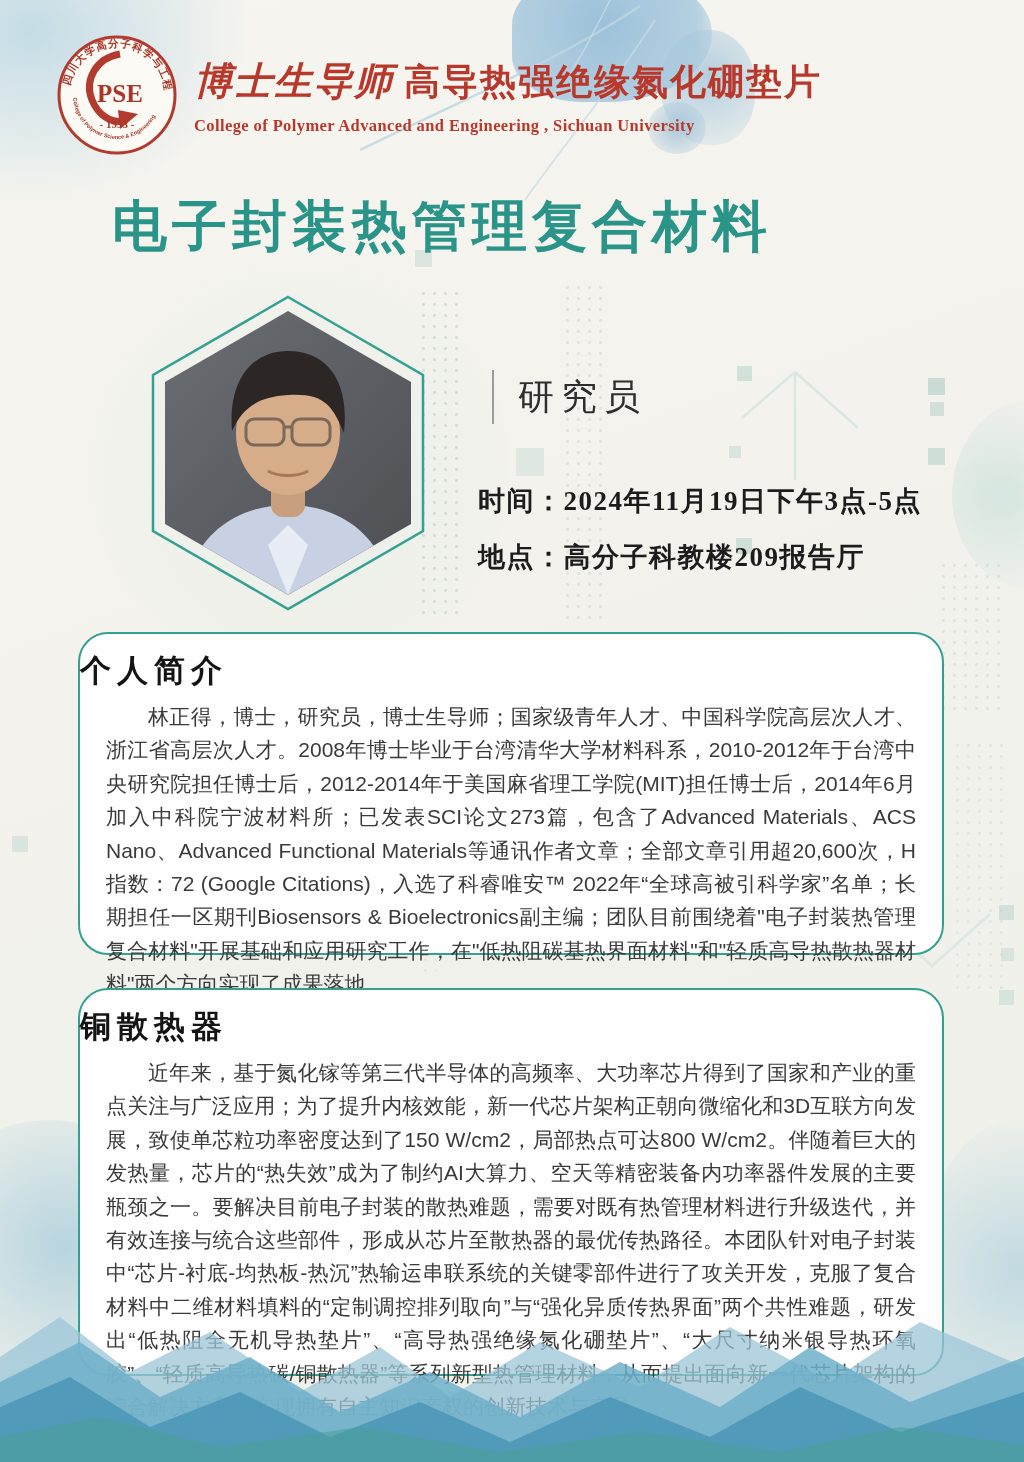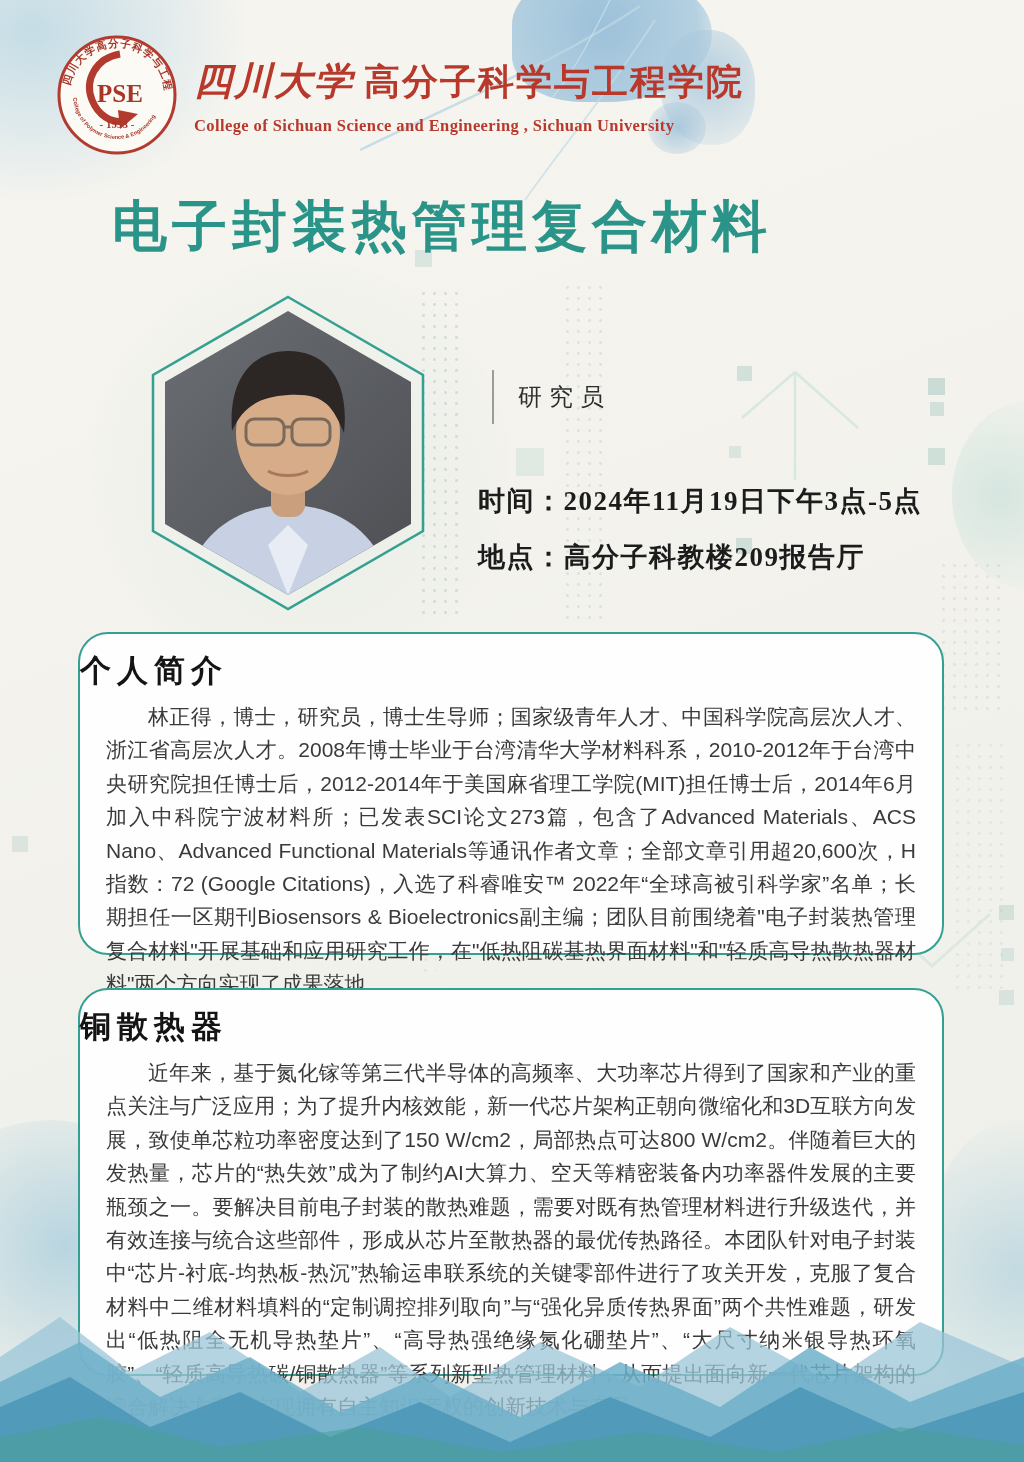--- a/index.html
+++ b/index.html
@@ -41,21 +41,21 @@
   
   .main-title{position:absolute;left:0;top:190px;width:884px;text-align:center;
     color:#2a9488;font-size:55px;font-weight:900;letter-spacing:5px;
     font-family:"Liberation Serif","DejaVu Serif",serif;}
   
   .hexwrap{position:absolute;left:128px;top:293px;width:320px;height:320px;}
   .speaker-info{position:absolute;left:478px;top:370px;width:480px;}
   .name-row{display:flex;align-items:center;}
   .speaker-name{font-size:47px;font-weight:700;color:#2e2e2e;letter-spacing:9px;}
   .name-divider{width:2px;height:54px;background:#9c9c9c;margin:0 24px 0 14px;}
-  .speaker-title{font-size:24px;font-weight:500;color:#2e2e2e;letter-spacing:7px;text-align:right;}
+  .speaker-title{font-size:36px;font-weight:500;color:#2e2e2e;letter-spacing:7px;text-align:right;}
   .meta-line{position:absolute;left:478px;white-space:nowrap;
     font-family:"Liberation Serif","DejaVu Serif",serif;font-weight:bold;
     font-size:27px;color:#1c1c1c;letter-spacing:1.5px;}
   .meta-time{top:483px;}
   .meta-loc{top:539px;}
   
   .cbox{position:absolute;left:78px;width:866px;background:#fefefe;
     border:2px solid #33a091;border-radius:30px;box-sizing:border-box;}
   .cbox-profile{top:632px;height:323px;}
   .cbox-abstract{top:988px;height:388px;}
@@ -125,23 +125,23 @@
       <text font-size="5.6" fill="#a83528" font-weight="bold">
         <textPath href="#arcBot" startOffset="2%">College of Polymer Science &amp; Engineering</textPath>
       </text>
       <path d="M64,20 C40,24 28,46 36,66 C42,81 55,90 70,87" stroke="#b23a2e" stroke-width="7" fill="none"></path>
       <polygon points="64,95 82,80 62,76" fill="#b23a2e"></polygon>
       <text x="64" y="68" text-anchor="middle" font-family="Liberation Serif,serif" font-weight="bold" font-size="25" fill="#a83528">PSE</text>
       <text x="61" y="94" text-anchor="middle" font-family="Liberation Serif,serif" font-weight="bold" font-size="11" fill="#a83528">- 1953 -</text>
     </svg>
     <div class="header-text">
       <div class="cn-title">
-        <span class="univ">四川大学</span><span>高分子科学与工程学院</span>
+        <span class="univ">博士生导师</span><span>高导热强绝缘氮化硼垫片</span>
       </div>
-      <div class="en-title">College of Sichuan Science and Engineering , Sichuan University</div>
+      <div class="en-title">College of Polymer Advanced and Engineering , Sichuan University</div>
     </div>
   </div>
 
   <div class="main-title">电子封装热管理复合材料</div>
 
   <div class="hexwrap">
     <svg width="320" height="320" viewBox="0 0 320 320">
       <defs>
         <clipPath id="hexclip">
           <polygon points="160,18 283,89 283,231 160,302 37,231 37,89"></polygon>

